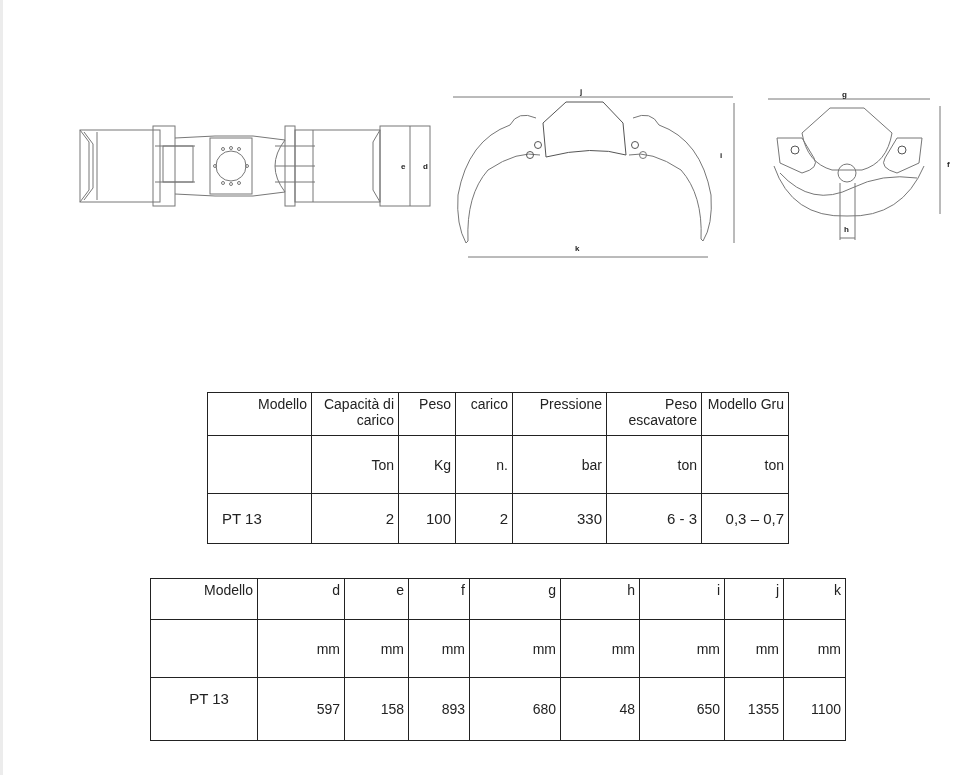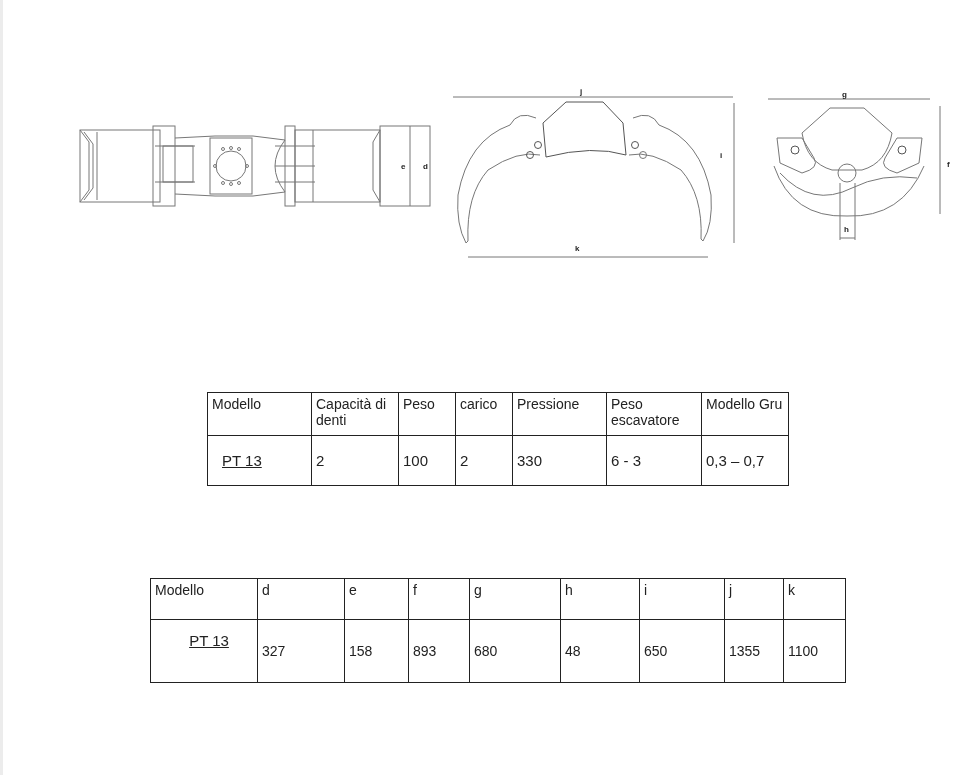--- a/index.html
+++ b/index.html
@@ -2,22 +2,22 @@
 <html><head>
 <meta charset="utf-8">
 <style>
   html, body { margin:0; padding:0; }
   body { width:955px; height:775px; background:#ffffff; position:relative; overflow:hidden;
          font-family:"Liberation Sans", sans-serif; color:#222; }
   .leftbar { position:absolute; left:0; top:0; width:3px; height:775px; background:#ececec; }
   .drawing { position:absolute; }
   .lbl { font-family:"Liberation Sans", sans-serif; font-weight:bold; font-size:8px; fill:#222; }
   table.spec { position:absolute; border-collapse:collapse; font-size:14px; color:#222; }
-  table.spec td { border:1px solid #222; text-align:left; padding:0 4px; line-height:16px; }
-  table.spec td.left { text-align:left; padding-left:14px;text-decoration:underline; }
+  table.spec td { border:1px solid #222; text-align:right; padding:0 4px; line-height:16px; }
+  table.spec td.left { text-align:left; padding-left:14px; }
   #t1 { left:207px; top:392px; width:582px; }
   #t1 tr.h td { height:39px; vertical-align:top; padding-top:3px; }
   #t1 tr.u td { height:57px; }
   #t1 tr.v td { height:49px; font-size:15px; }
   #t2 { left:150px; top:578px; width:696px; }
   #t2 tr.h td { height:37px; vertical-align:top; padding-top:3px; }
   #t2 tr.u td { height:57px; }
   #t2 tr.v td { height:49px; }
   #t2 tr.v td.left { text-align:center; font-size:15px; vertical-align:top; padding-top:13px; }
   table.spec tr:last-child td { border-bottom:1px solid #222; }
@@ -94,26 +94,35 @@
   <line x1="78" y1="95" x2="78" y2="152"></line>
     <line x1="93" y1="95" x2="93" y2="152"></line>
   <line x1="78" y1="150" x2="93" y2="150"></line>
   <text class="lbl" x="82" y="144" stroke="none">h</text>
 </svg>
 
 <table class="spec" id="t1">
   <tbody>
       <tr class="h">
     <td style="width:95px">Modello</td>
-    <td style="width:78px">Capacità di denti</td>
+    <td style="width:78px">Capacità di carico</td>
     <td style="width:48px">Peso</td>
     <td style="width:48px">carico</td>
     <td style="width:85px">Pressione</td>
     <td style="width:86px">Peso escavatore</td>
     <td>Modello Gru</td>
+  </tr>
+  <tr class="u">
+    <td></td>
+    <td>Ton</td>
+    <td>Kg</td>
+    <td>n.</td>
+    <td>bar</td>
+    <td>ton</td>
+    <td>ton</td>
   </tr>
   <tr class="v">
     <td class="left">PT 13</td>
     <td>2</td>
     <td>100</td>
     <td>2</td>
     <td>330</td>
     <td>6 - 3</td>
     <td>0,3 – 0,7</td>
   </tr>
@@ -126,23 +135,34 @@
     <td style="width:98px">Modello</td>
     <td style="width:78px">d</td>
     <td style="width:55px">e</td>
     <td style="width:52px">f</td>
     <td style="width:82px">g</td>
     <td style="width:70px">h</td>
     <td style="width:76px">i</td>
     <td style="width:50px">j</td>
     <td>k</td>
   </tr>
+  <tr class="u">
+    <td></td>
+    <td>mm</td>
+    <td>mm</td>
+    <td>mm</td>
+    <td>mm</td>
+    <td>mm</td>
+    <td>mm</td>
+    <td>mm</td>
+    <td>mm</td>
+  </tr>
   <tr class="v">
     <td class="left">PT 13</td>
-    <td>327</td>
+    <td>597</td>
     <td>158</td>
     <td>893</td>
     <td>680</td>
     <td>48</td>
     <td>650</td>
     <td>1355</td>
     <td>1100</td>
   </tr>
 </tbody>
   </table>

